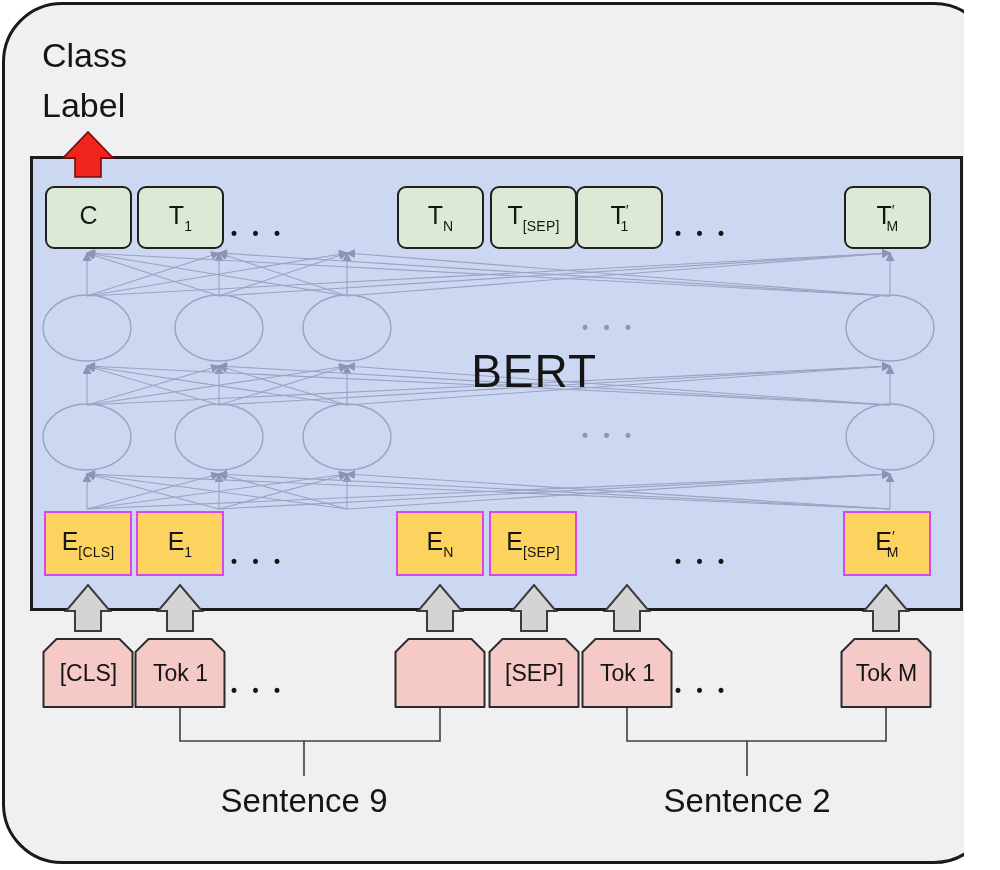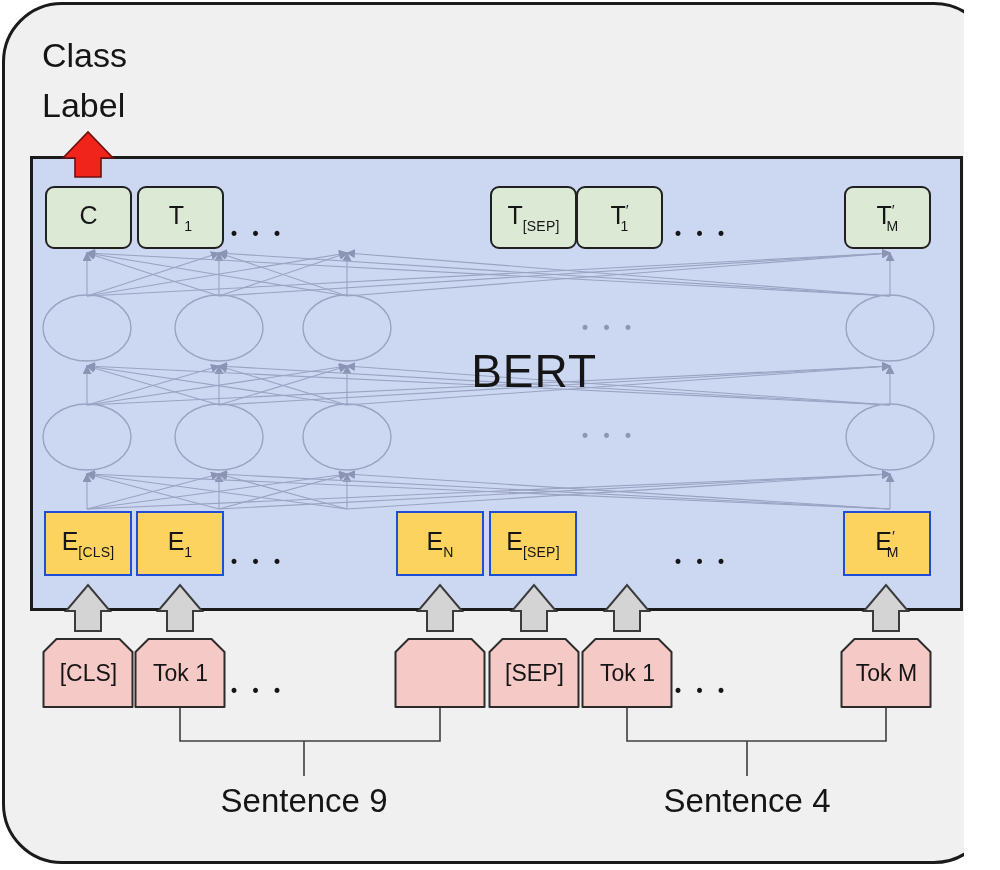--- a/index.html
+++ b/index.html
@@ -20,21 +20,21 @@
   .frame{position:absolute;left:2px;top:2px;width:992px;height:862px;box-sizing:border-box;
          background:var(--frame-fill);border:3px solid #1b1b1b;border-radius:60px;}
   .bert-box{position:absolute;left:30px;top:156px;width:933px;height:455px;box-sizing:border-box;
          background:var(--bert-fill);border:3px solid #1b1b1b;}
   svg.overlay{position:absolute;left:0;top:0;pointer-events:none;}
 
   .bx{position:absolute;display:flex;align-items:center;justify-content:center;box-sizing:border-box;}
   .gbox{top:186px;width:87px;height:63px;background:var(--output-fill);
         border:2px solid #202020;border-radius:9px;font-size:25px;}
   .ybox{top:511px;width:88px;height:65px;background:var(--embed-fill);
-        border:2px solid #1d4ed8;font-size:25px;}
+        border:2px solid #d946ef;font-size:25px;}
   .lab{display:inline-block;white-space:nowrap;line-height:1;}
   .lab .p{font-size:15px;vertical-align:9px;}
   .lab .s{font-size:14px;vertical-align:-7px;letter-spacing:0.2px;}
   .lab .s.tuck{margin-left:-8px;}
 
   .tok{position:absolute;top:642px;width:89px;height:62px;display:flex;align-items:center;
        justify-content:center;font-size:23px;}
 
   .dots{position:absolute;width:70px;text-align:center;line-height:24px;font-size:17px;
         letter-spacing:3px;color:var(--ink);font-family:"DejaVu Sans",sans-serif;}
@@ -146,20 +146,23 @@
   </div>
 
   <div class="bert-label">BERT</div>
 
   <div class="bx gbox" style="left:45px">
     <span class="lab"><span>C</span><span class="p"></span><span class="s"></span></span>
   </div>
   <div class="bx gbox" style="left:137px">
     <span class="lab"><span>T</span><span class="p"></span><span class="s">1</span></span>
   </div>
+  <div class="bx gbox" style="left:397px">
+    <span class="lab"><span>T</span><span class="p"></span><span class="s">N</span></span>
+  </div>
   <div class="bx gbox" style="left:490px">
     <span class="lab"><span>T</span><span class="p"></span><span class="s">[SEP]</span></span>
   </div>
   <div class="bx gbox" style="left:576px">
     <span class="lab"><span>T</span><span class="p">′</span><span class="s tuck">1</span></span>
   </div>
   <div class="bx gbox" style="left:844px">
     <span class="lab"><span>T</span><span class="p">′</span><span class="s tuck">M</span></span>
   </div>
 
@@ -188,15 +191,15 @@
   <div class="dots" style="left:222px;top:222px">• • •</div>
   <div class="dots" style="left:666px;top:222px">• • •</div>
   <div class="dots gray" style="left:573px;top:316px">• • •</div>
   <div class="dots gray" style="left:573px;top:424px">• • •</div>
   <div class="dots" style="left:222px;top:550px">• • •</div>
   <div class="dots" style="left:666px;top:550px">• • •</div>
   <div class="dots" style="left:222px;top:679px">• • •</div>
   <div class="dots" style="left:666px;top:679px">• • •</div>
 
   <div class="sentence" style="left:174px">Sentence 9</div>
-  <div class="sentence" style="left:617px">Sentence 4</div>
+  <div class="sentence" style="left:617px">Sentence 2</div>
 
 </div>
 
 </body></html>

